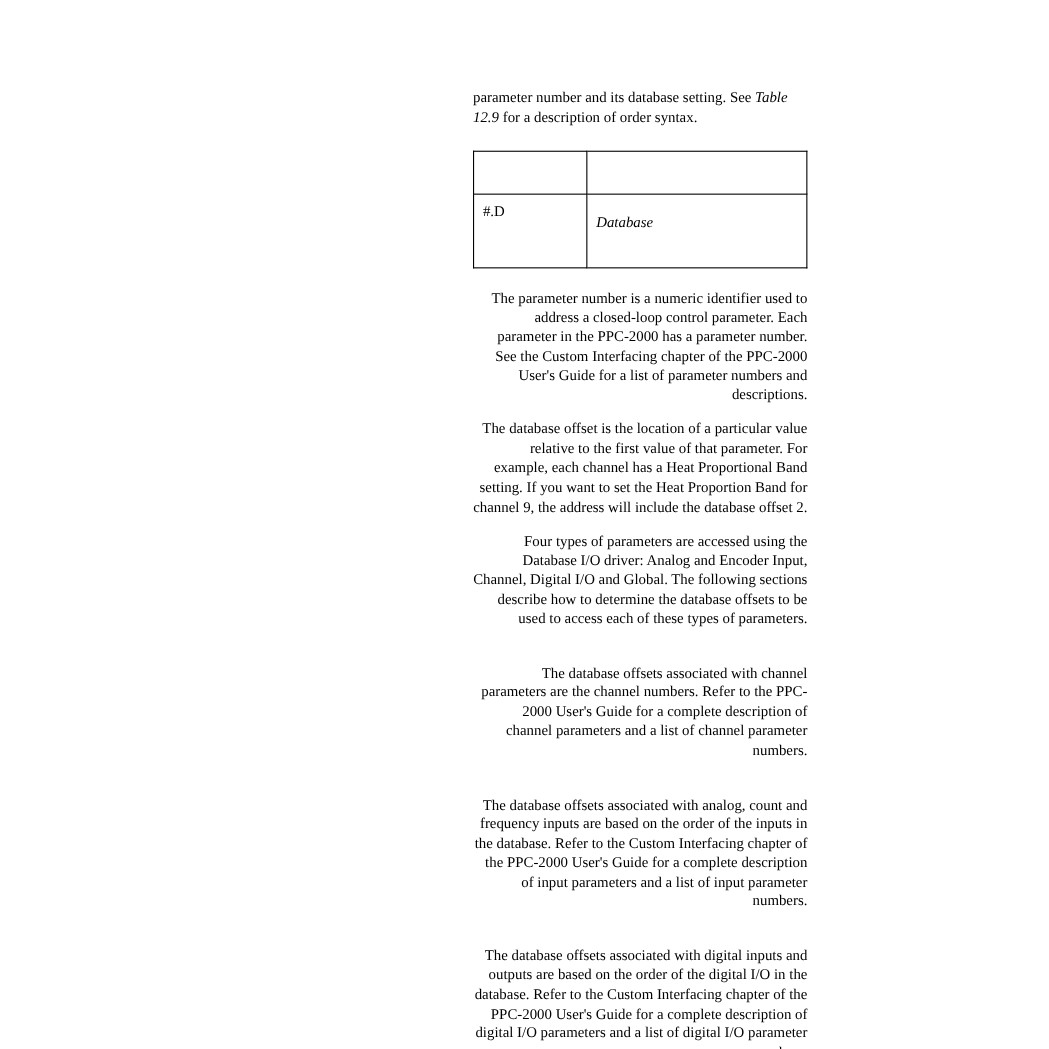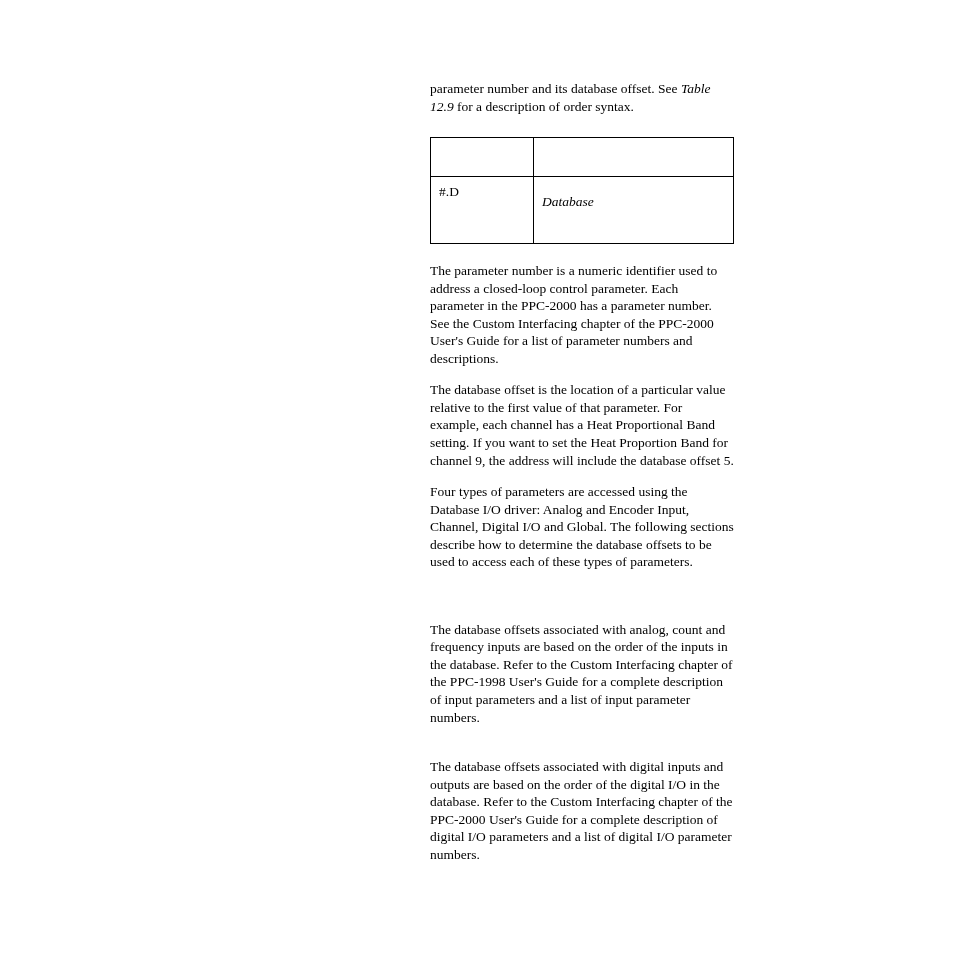--- a/index.html
+++ b/index.html
@@ -43,56 +43,57 @@
     width: 34%;
     padding: 6px 8px;
   }
   table.syntax td.right {
     width: 66%;
     padding: 16px 8px 6px 8px;
     font-style: italic;
   }
   .para {
     margin-bottom: 14px;
-    text-align: left;
+    text-align: right;
   }
   .gap {
     height: 18px;
   }
 </style>
 </head>
 <body>
 
 <div class="page">
 
   <div class="intro">
-    <span>parameter number and its database offset. See </span><span class="italic">Table 12.9</span><span> for a description of order syntax.</span>
+    <span>parameter number and its database setting. See </span><span class="italic">Table 12.9</span><span> for a description of order syntax.</span>
   </div>
 
   <table class="syntax">
     <tbody>
         <tr class="head">
       <td class="left"></td>
       <td class="right-head"></td>
     </tr>
     <tr class="body">
       <td class="left">#.D</td>
       <td class="right">Database</td>
     </tr>
   </tbody>
     </table>
 
   <div class="para">The parameter number  is a numeric identifier used to address a closed-loop control parameter. Each parameter in the PPC-2000 has a parameter number. See the Custom Interfacing chapter of the PPC-2000 User's Guide for a list of parameter numbers and descriptions.</div>
-  <div class="para">The database offset is the location of a particular value relative to the first value of that parameter. For example, each channel has a Heat Proportional Band setting. If you want to set the Heat Proportion Band for channel 9, the address will include the database offset 5.</div>
+  <div class="para">The database offset is the location of a particular value relative to the first value of that parameter. For example, each channel has a Heat Proportional Band setting. If you want to set the Heat Proportion Band for channel 9, the address will include the database offset 2.</div>
   <div class="para">Four types of parameters are accessed using the Database I/O driver: Analog and Encoder Input, Channel, Digital I/O and Global. The following sections describe how to determine the database offsets to be used to access each of these types of parameters.</div>
 
   <div class="gap"></div>
 
+  <div class="para">The database offsets associated with channel parameters are the channel numbers. Refer to the PPC-2000 User's Guide for a complete description of channel parameters and a list of channel parameter numbers.</div>
 
   <div class="gap"></div>
 
-  <div class="para">The database offsets associated with analog, count and frequency inputs are based on the order of the inputs in the database. Refer to the Custom Interfacing chapter of the PPC-1998 User's Guide for a complete description of input parameters and a list of input parameter numbers.</div>
+  <div class="para">The database offsets associated with analog, count and frequency inputs are based on the order of the inputs in the database. Refer to the Custom Interfacing chapter of the PPC-2000 User's Guide for a complete description of input parameters and a list of input parameter numbers.</div>
 
   <div class="gap"></div>
 
   <div class="para">The database offsets associated with digital inputs and outputs are based on the order of the digital I/O in the database. Refer to the Custom Interfacing chapter of the PPC-2000 User's Guide  for a complete description of digital I/O parameters and a list of digital I/O parameter numbers.</div>
 
 </div>
 
 </body></html>

